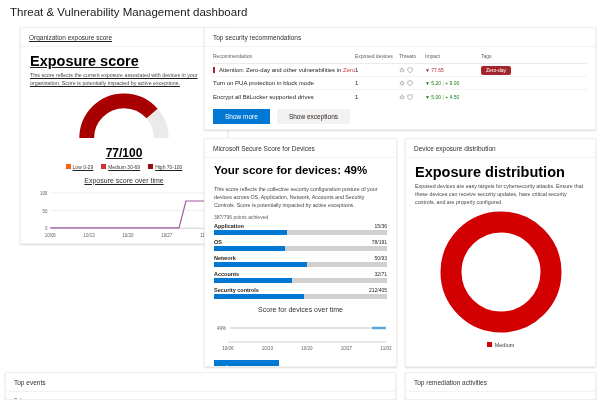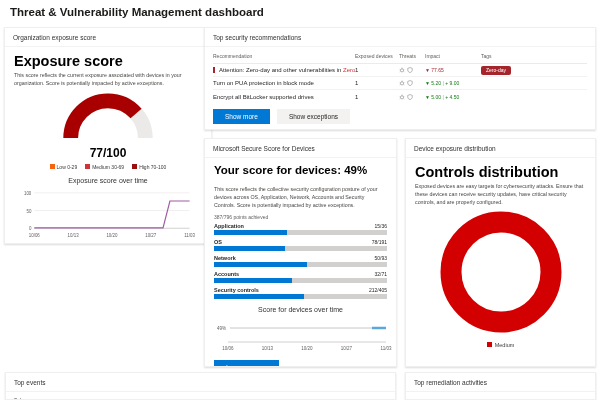--- a/index.html
+++ b/index.html
@@ -1,27 +1,27 @@
 <!DOCTYPE html>
 <html><head>
 <meta charset="utf-8">
 <style>
   * { box-sizing: border-box; margin: 0; padding: 0; }
   html, body { background: #fff; }
   body {
     width: 601px; height: 400px; position: relative; overflow: hidden;
     font-family: "Liberation Sans", sans-serif; color: #201f1e;
   }
-  .page-title { position: absolute; left: 10px; top: 6px; font-size: 11.5px; font-weight: bold; color: #1b1a19; }
+  .page-title { position: absolute; left: 10px; top: 6px; font-size: 11.5px; font-weight: normal; color: #1b1a19; }
 
   .card {
     position: absolute; background: #fff; border: 1px solid #f0efee;
     box-shadow: 0 0.6px 1.8px rgba(0,0,0,.14); overflow: hidden;
   }
-  #card-exposure     { left: 4px;   top: 27px;  width: 208px; height: 217px; }
+  #card-exposure     { left: 20px;   top: 27px;  width: 208px; height: 217px; text-decoration: underline; }
   #card-recs         { left: 204px; top: 27px;  width: 392px; height: 103px; }
   #card-secure       { left: 204px; top: 138px; width: 193px; height: 229px; }
   #card-distribution { left: 405px; top: 138px; width: 191px; height: 229px; }
   #card-events       { left: 5px;   top: 372px; width: 391px; height: 28px; }
   #card-remediation  { left: 405px; top: 372px; width: 191px; height: 28px; }
 
   .card-header { font-size: 6.5px; color: #323130; padding: 6px 8px 5px; border-bottom: 1px solid #f3f2f1; }
   .card-body { padding: 4px 9px 6px; }
 
   h2.big { font-size: 14.5px; font-weight: bold; color: #000; margin: 2px 0 3px; }
@@ -272,21 +272,21 @@
       <text class="xtick" x="132.5" y="36" text-anchor="middle">10/27</text>
       <text class="xtick" x="172" y="36" text-anchor="middle">11/03</text>
     </svg>
     <button class="btn primary">Improve score</button>
   </div>
 </section>
 
 <section class="card" id="card-distribution">
   <div class="card-header">Device exposure distribution</div>
   <div class="card-body">
-    <h2 class="big">Controls distribution</h2>
+    <h2 class="big">Exposure distribution</h2>
     <p class="desc">Exposed devices are easy targets for cybersecurity attacks. Ensure that these devices can receive security updates, have critical security controls, and are properly configured.</p>
     <div class="donut-wrap">
       <svg width="124" height="124" viewBox="0 0 124 124">
         <circle cx="62" cy="62" r="50" fill="none" stroke-width="21" stroke="#d20000"></circle>
       </svg>
       <div class="donut-legend">
         <span class="sq" style="background: rgb(210, 0, 0);"></span>
         <span>Medium</span>
       </div>
     </div>

